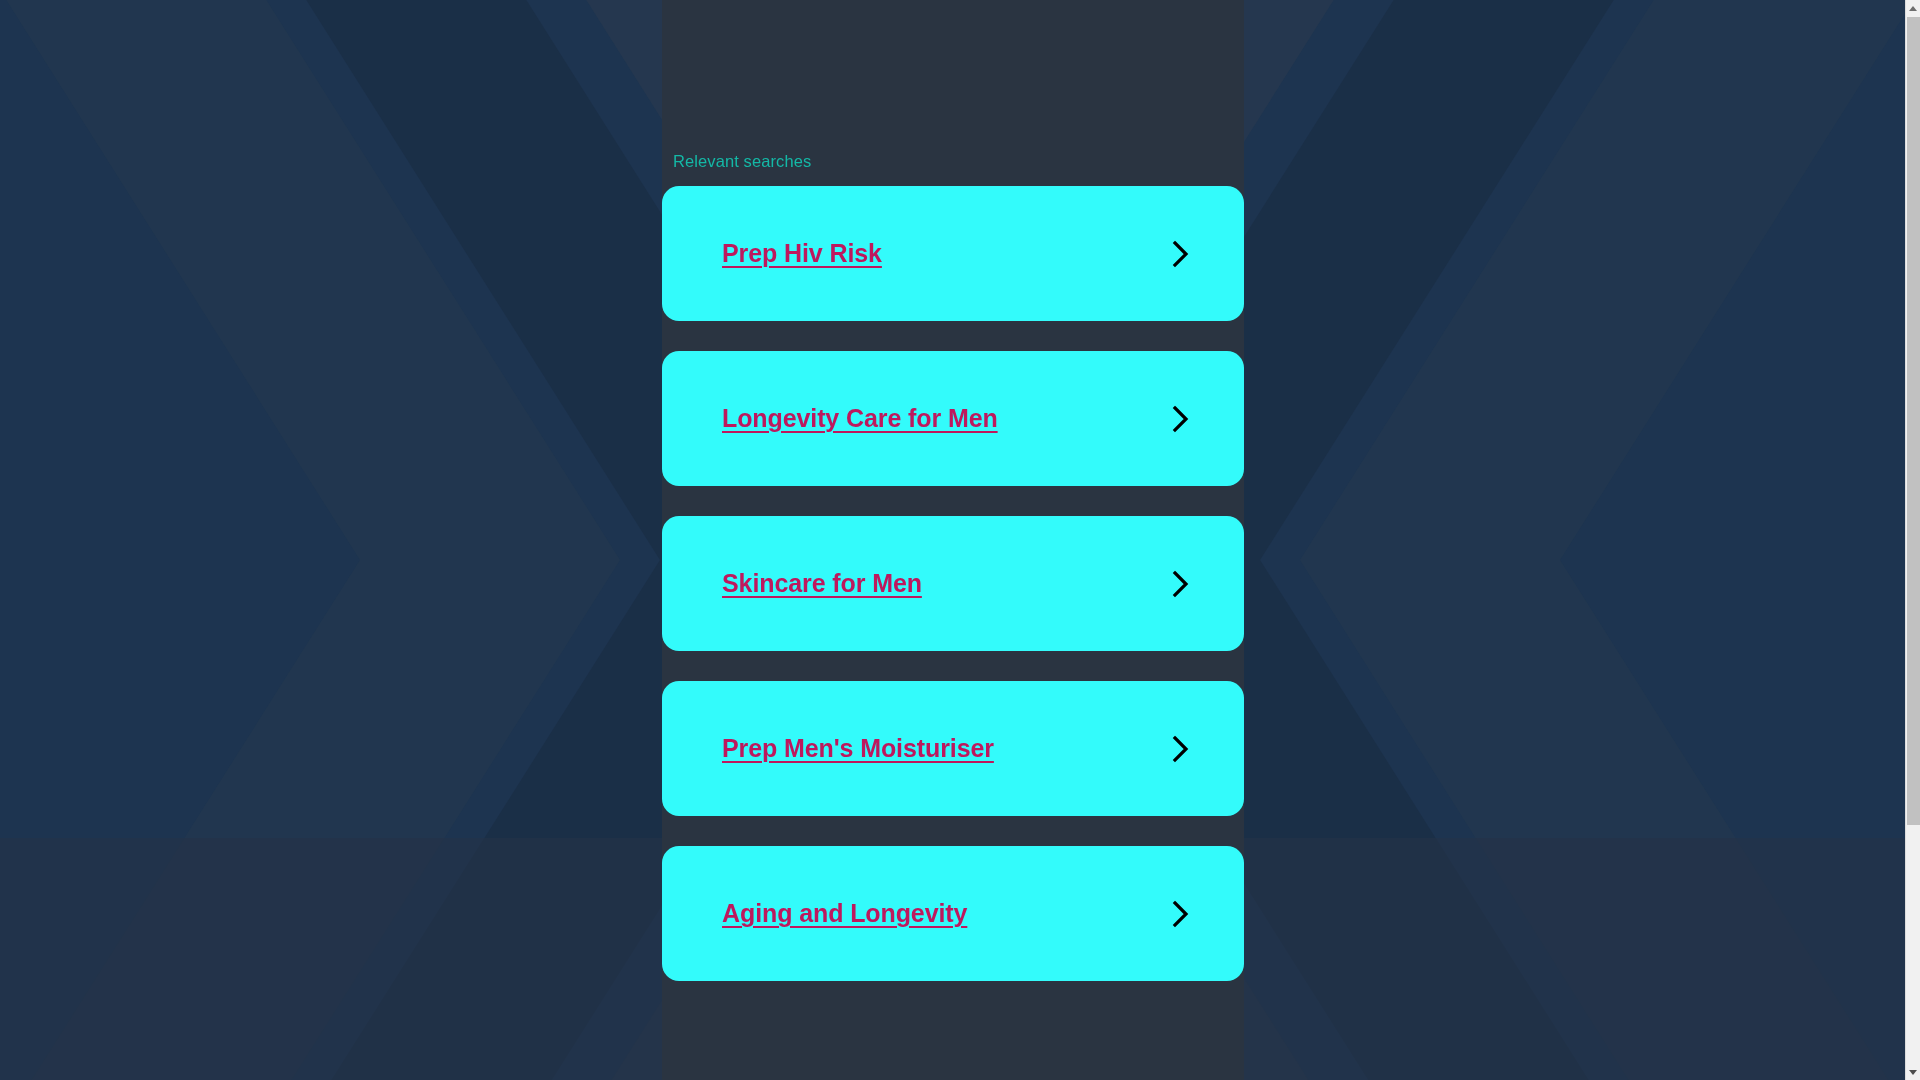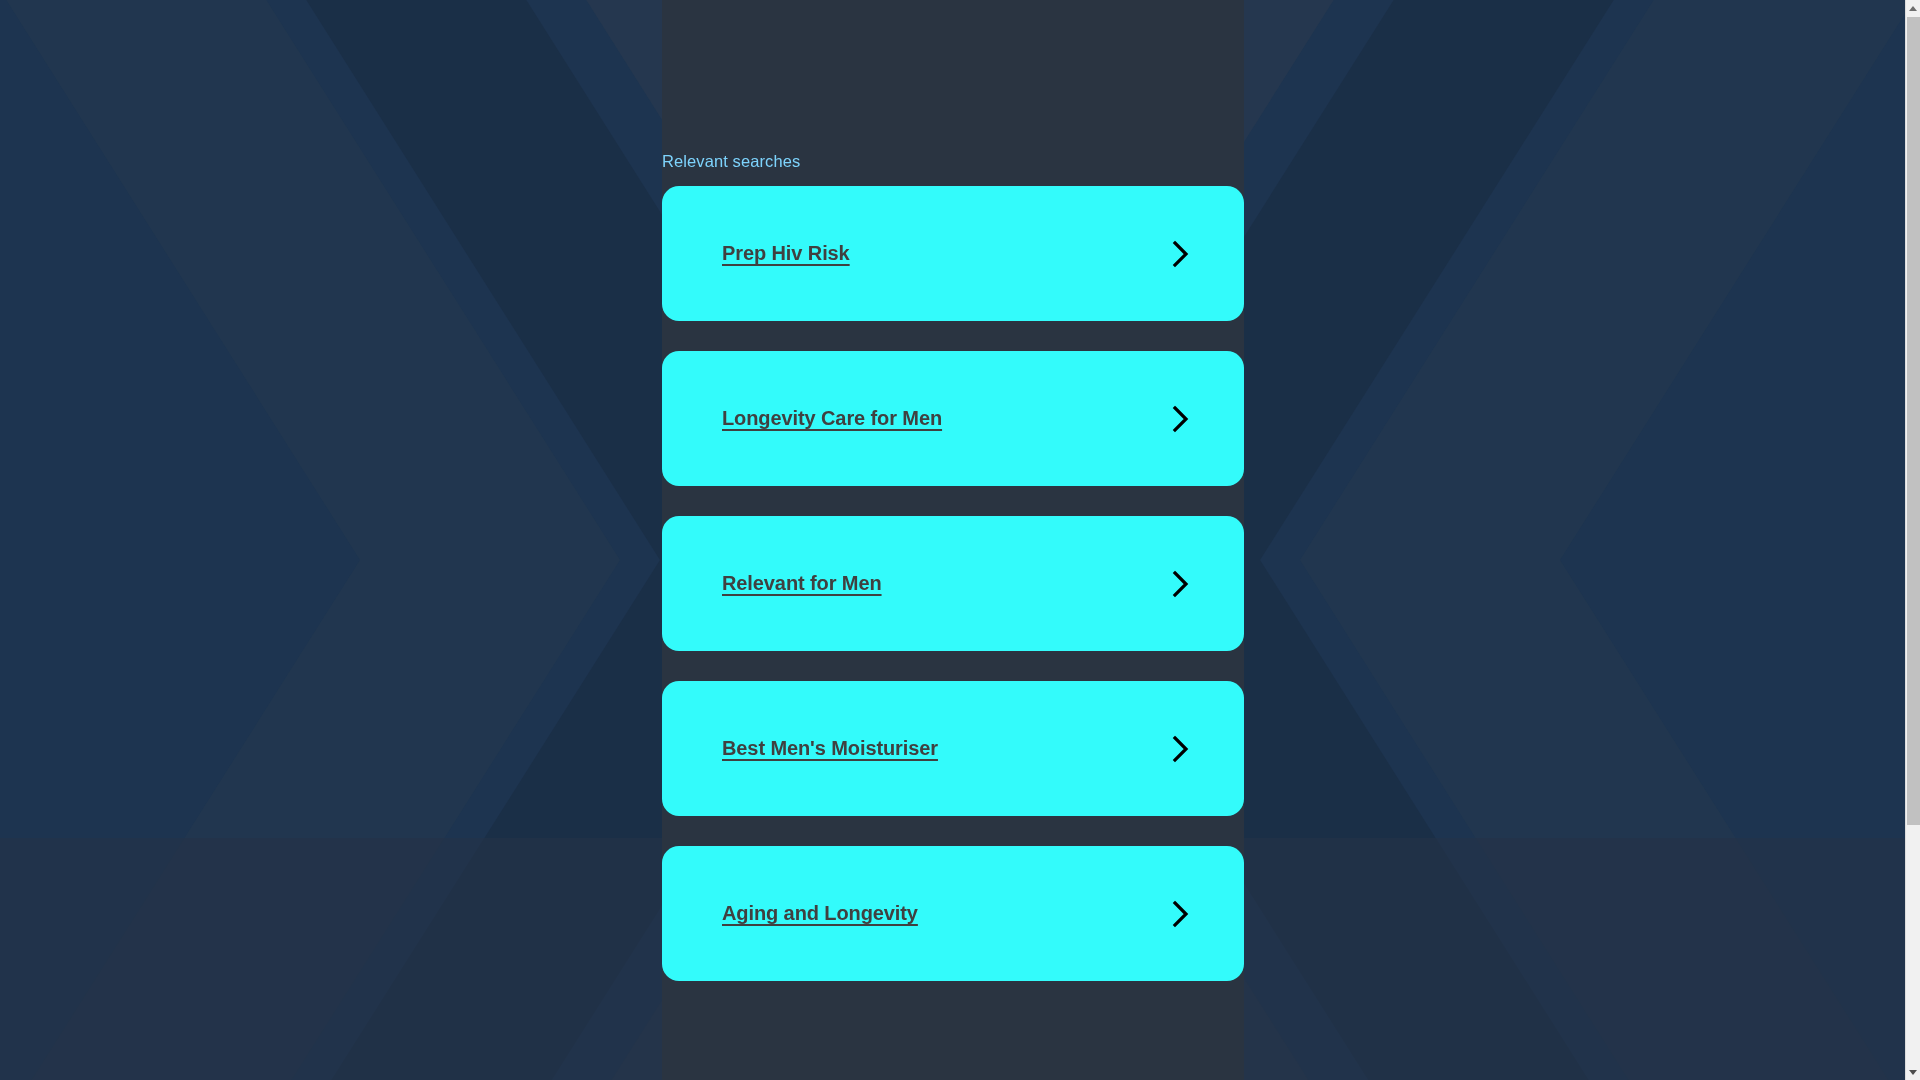--- a/index.html
+++ b/index.html
@@ -45,23 +45,24 @@
     width: 582px;
     min-height: 1080px;
     background: #2a3441;
   }
 
   #searches-heading {
     margin-top: 151px;
     margin-left: 0px;
     font-size: 16.5px;
     line-height: 20px;
-    color: #7dd3fc;
+    color: #14b8a6;
     font-weight: 400;
     letter-spacing: 0.1px;
+    padding-left: 11px;
   }
 
   #cards-list {
     margin-top: 15px;
     display: flex;
     flex-direction: column;
     gap: 30px;
     padding-bottom: 40px;
   }
 
@@ -73,23 +74,23 @@
     border-radius: 17px;
     display: flex;
     align-items: center;
     justify-content: space-between;
     padding: 0 52px 0 60px;
     cursor: pointer;
     flex: 0 0 auto;
   }
 
   .search-card-label {
-    font-size: 20px;
+    font-size: 25px;
     font-weight: bold;
-    color: #404040;
+    color: #be185d;
     text-decoration: underline;
     text-underline-offset: 4px;
     text-decoration-thickness: 2.4px;
     letter-spacing: -0.1px;
     white-space: nowrap;
   }
 
   .chevron-right-icon {
     display: block;
     width: 22px;
@@ -180,31 +181,31 @@
       <div class="search-card">
         <span class="search-card-label">Longevity Care for Men</span>
         <span class="chevron-right-icon">
           <svg width="22" height="30" viewBox="0 0 22 30" aria-hidden="true">
             <path d="M5 4 L16 15 L5 26" fill="none" stroke="#000000" stroke-width="3.2" stroke-linecap="square" stroke-linejoin="miter"></path>
           </svg>
         </span>
       </div>
 
       <div class="search-card">
-        <span class="search-card-label">Relevant for Men</span>
-        <span class="chevron-right-icon">
-          <svg width="22" height="30" viewBox="0 0 22 30" aria-hidden="true">
-            <path d="M5 4 L16 15 L5 26" fill="none" stroke="#000000" stroke-width="3.2" stroke-linecap="square" stroke-linejoin="miter"></path>
-          </svg>
-        </span>
-      </div>
-
-
-      <div class="search-card">
-        <span class="search-card-label">Best Men's Moisturiser</span>
+        <span class="search-card-label">Skincare for Men</span>
+        <span class="chevron-right-icon">
+          <svg width="22" height="30" viewBox="0 0 22 30" aria-hidden="true">
+            <path d="M5 4 L16 15 L5 26" fill="none" stroke="#000000" stroke-width="3.2" stroke-linecap="square" stroke-linejoin="miter"></path>
+          </svg>
+        </span>
+      </div>
+
+
+      <div class="search-card">
+        <span class="search-card-label">Prep Men's Moisturiser</span>
         <span class="chevron-right-icon">
           <svg width="22" height="30" viewBox="0 0 22 30" aria-hidden="true">
             <path d="M5 4 L16 15 L5 26" fill="none" stroke="#000000" stroke-width="3.2" stroke-linecap="square" stroke-linejoin="miter"></path>
           </svg>
         </span>
       </div>
 
       <div class="search-card">
         <span class="search-card-label">Aging and Longevity</span>
         <span class="chevron-right-icon">

